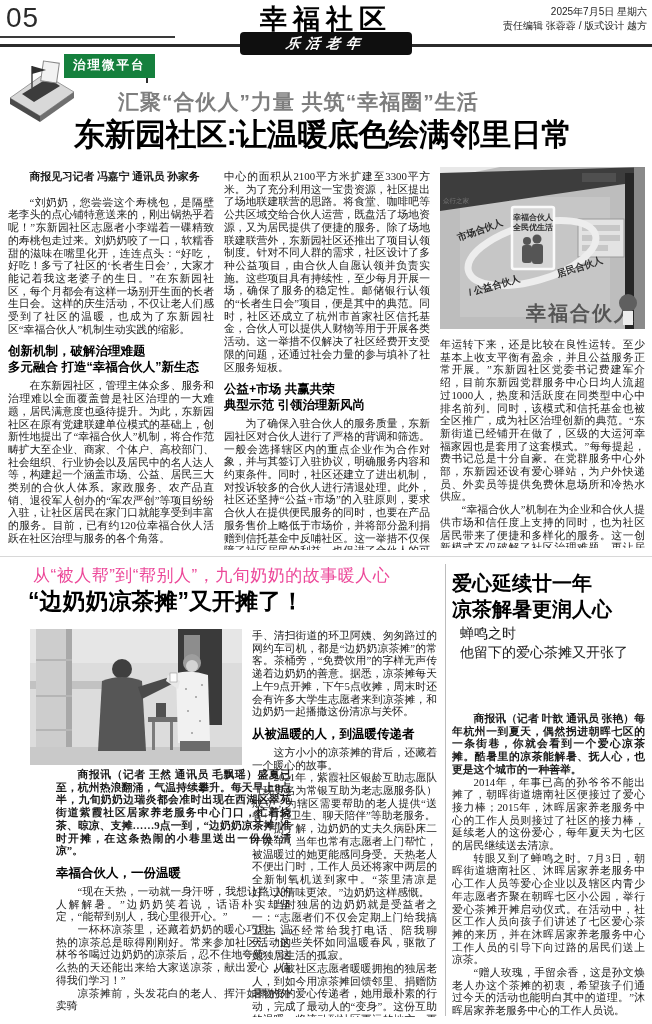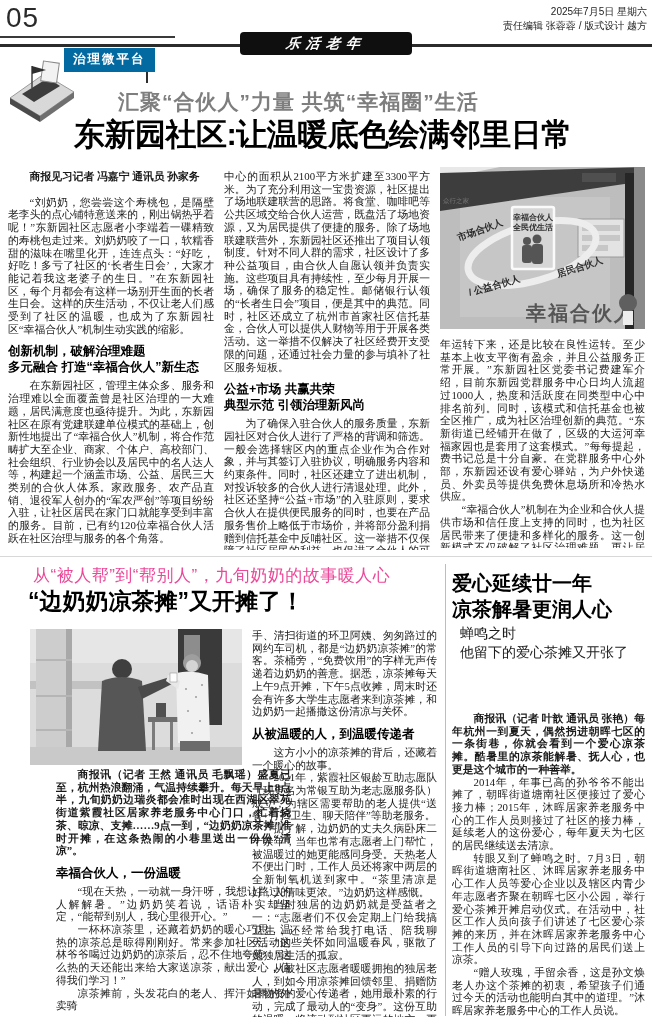--- a/index.html
+++ b/index.html
@@ -12,21 +12,21 @@
   .pagenum-rule{left:0;top:36px;width:175px;height:2px;background:#3a3a3a;}
   .masthead{left:0;top:1px;width:652px;text-align:center;font-size:27px;font-weight:bold;letter-spacing:6px;color:#000;}
   .meta{right:5px;top:5px;text-align:right;font-size:10px;line-height:14px;color:#222;}
   .head-rule{left:0;top:44px;width:652px;height:2.5px;background:#2b2b2b;}
   .ribbon{left:50%;top:32px;transform:translateX(-50%);width:172px;height:23px;background:#0f0f0f;
           border-radius:4px;z-index:2;display:flex;align-items:center;justify-content:center;}
   .ribbon span{color:#fff;font-size:14px;font-weight:bold;font-style:italic;letter-spacing:6px;transform:skewX(-8deg);}
 
   
   .lead-logo{left:2px;top:54px;width:78px;height:68px;}
-  .badge{left:64px;top:48px;background:#0369a1;color:#fff;font-size:12.5px;font-weight:bold;
+  .badge{left:64px;top:54px;background:#15803d;color:#fff;font-size:12.5px;font-weight:bold;
          letter-spacing:2px;padding:3px 9px 4px;z-index:2;}
   .badge-rule{left:146px;top:57px;width:2px;height:26px;background:#2e2e2e;}
   .kicker{left:118px;top:88px;font-size:21px;font-weight:700;color:#7e7e7e;letter-spacing:1px;white-space:nowrap;}
   .headline{left:74px;top:114px;font-size:31px;font-weight:900;color:#000;letter-spacing:-0.5px;white-space:nowrap;}
 
   
   .bodytext{font-family:"Liberation Serif","DejaVu Serif",serif;font-size:10.8px;line-height:12.7px;
             text-align:justify;color:#1a1a1a;overflow:hidden;}
   .p{margin:0;text-indent:2em;}
   .p.cont{text-indent:0;}
@@ -57,20 +57,21 @@
   .right-sub{left:460px;top:624px;font-size:14px;line-height:19px;color:#1c1c1c;}
   .right-body{left:452px;top:666px;width:193px;height:350px;margin-top:46px;}
 </style>
 </head>
 <body>
 
 <div class="page">
 
   <div class="abs pagenum">05</div>
   <div class="abs pagenum-rule"></div>
+  <div class="abs masthead">幸福社区</div>
   <div class="abs meta">
     <div>2025年7月5日 星期六</div>
     <div>责任编辑 张蓉蓉 / 版式设计 越方</div>
   </div>
   <div class="abs head-rule"></div>
   <div class="abs ribbon">
     <span>乐活老年</span>
   </div>
 
   <svg class="abs lead-logo" viewBox="0 0 78 68">

